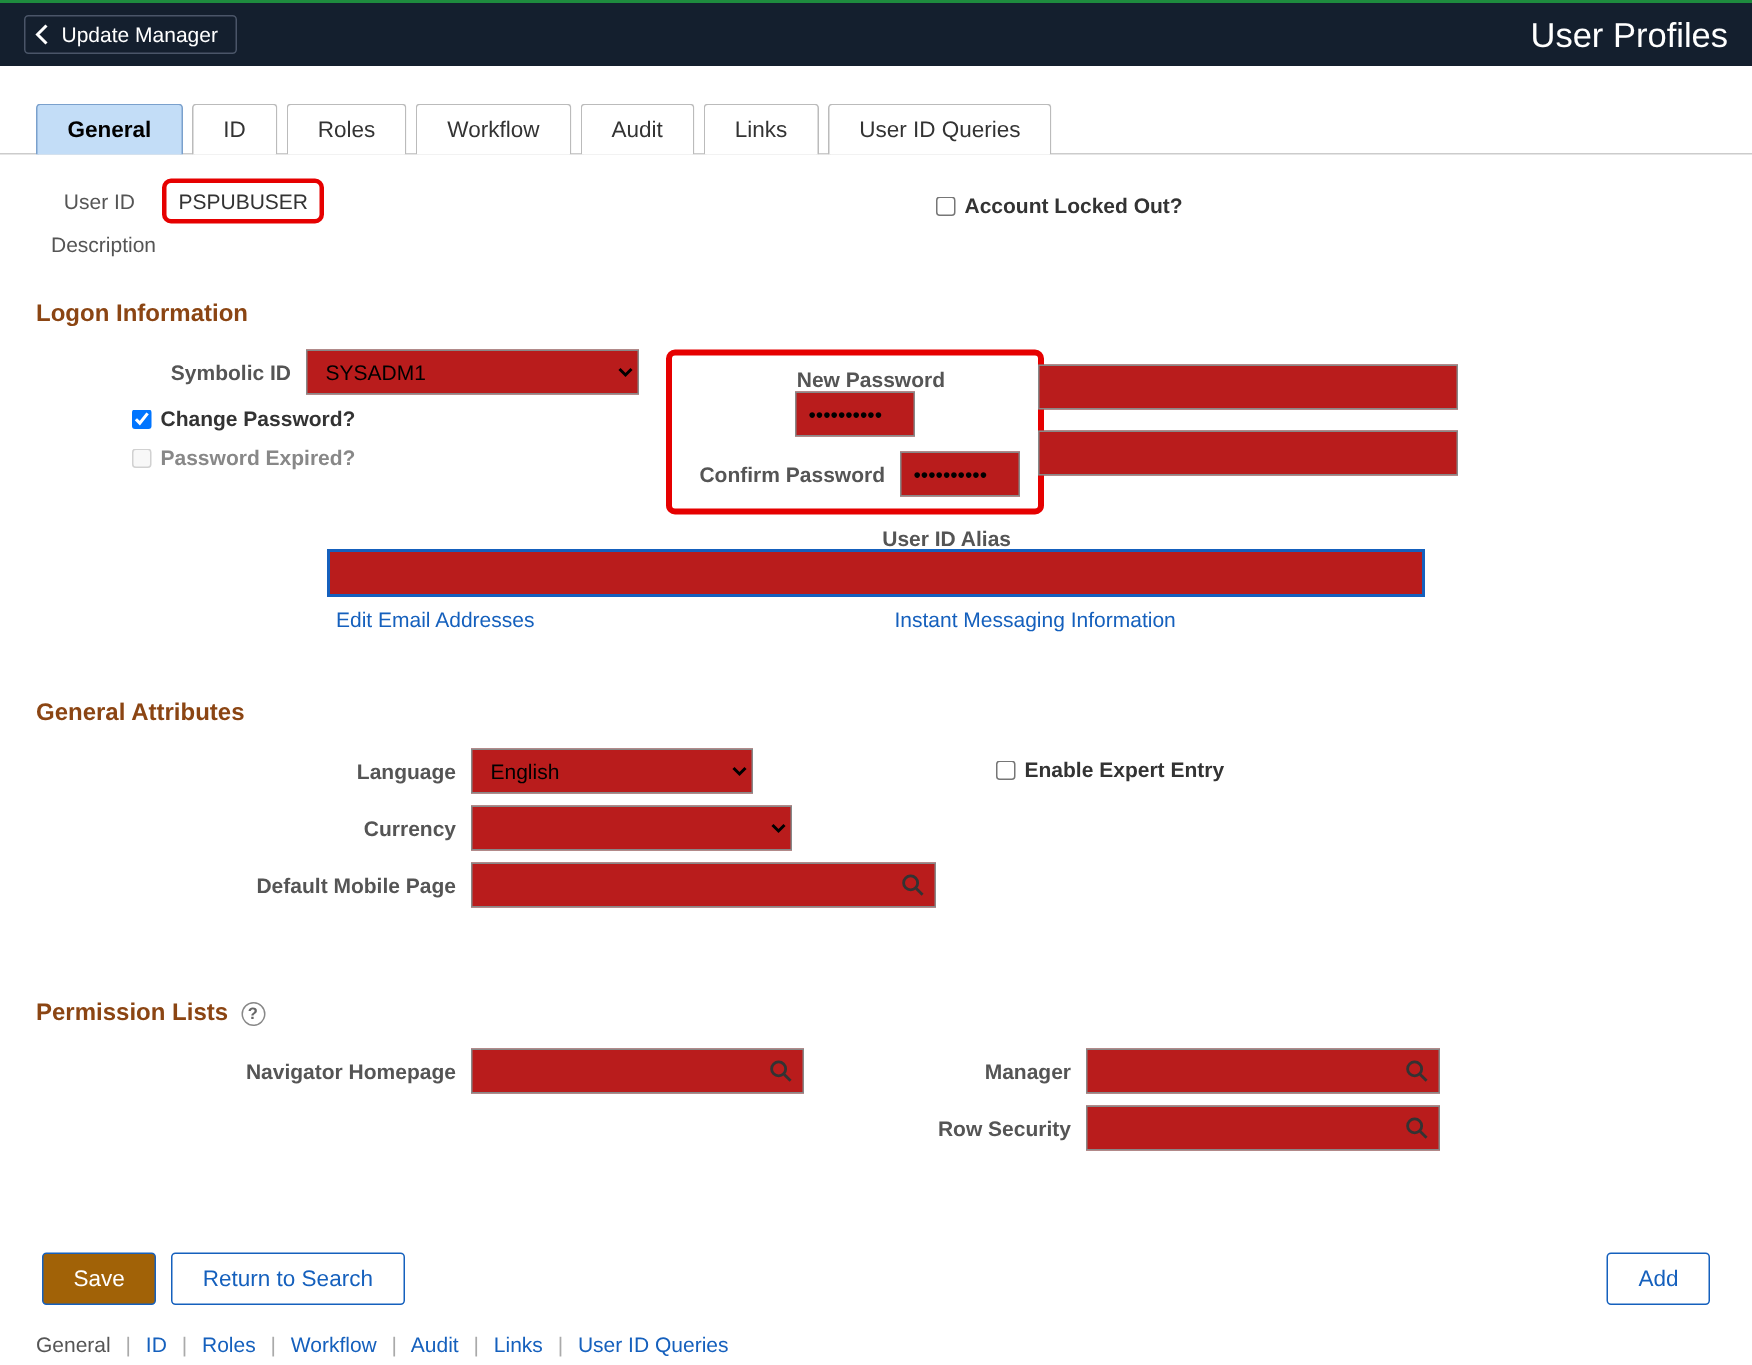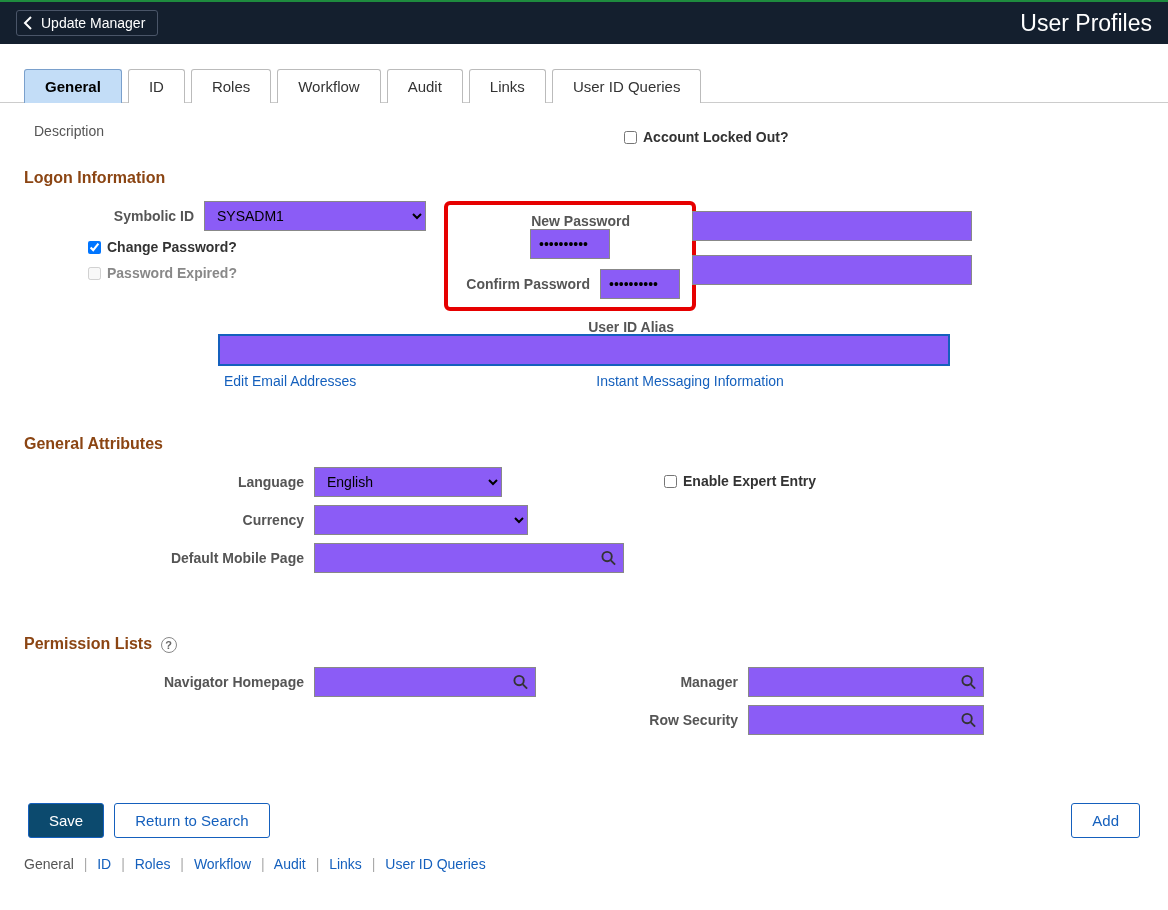--- a/index.html
+++ b/index.html
@@ -59,21 +59,21 @@
     
     .highlight-red { border: 3px solid #e60000; border-radius: 6px; padding: 4px 8px; display: inline-block; }
     
     .uid-row { display: flex; align-items: center; gap: 8px; margin-bottom: 6px; }
     
     select, input[type="text"], input[type="password"] {
       border: 1px solid #888;
       padding: 5px 8px;
       font-size: 14px;
       height: 30px;
-      background: #8b5cf6;
+      background: #b91c1c;
     }
     select { padding-right: 22px; }
     
     .checkbox-row { display: flex; align-items: center; gap: 6px; }
     
     .password-box { border: 4px solid #e60000; border-radius: 6px; padding: 8px 12px; display: inline-block; }
     
     .lookup-wrap { position: relative; display: inline-block; }
     .lookup-wrap input { padding-right: 30px; }
     .lookup-icon {
@@ -87,21 +87,21 @@
       color: #666; margin-left: 4px; vertical-align: middle;
     }
     
     .link { color: #1560bd; cursor: pointer; }
     
     .bottom-buttons { display: flex; justify-content: space-between; margin-top: 60px; padding: 0 4px; }
     .btn {
       padding: 8px 20px; border-radius: 3px; font-size: 15px; cursor: pointer;
       border: 1px solid #1560bd;
     }
-    .btn-primary { background: #0c4a6e; color: #fff; }
+    .btn-primary { background: #a16207; color: #fff; }
     .btn-secondary { background: #fff; color: #1560bd; }
     .btn-disabled { background: #d0d0d0; color: #888; border-color: #d0d0d0; cursor: default; }
     
     .footer-links { margin-top: 18px; color: #888; font-size: 14px; }
     .footer-links .sep { color: #aaa; margin: 0 6px; }
 
     .focus-ring { outline: 2px solid #1560bd; outline-offset: -1px; }
     
     svg { display: block; }
   </style>
@@ -128,20 +128,26 @@
     <div class="tab">Workflow</div>
     <div class="tab">Audit</div>
     <div class="tab">Links</div>
     <div class="tab">User ID Queries</div>
   </div>
 
   <div class="page-body">
 
     <div style="display:flex; align-items:flex-start;">
       <div style="flex:1;">
+        <div class="uid-row">
+          <span class="label" style="width:76px;">User ID</span>
+          <span class="highlight-red">
+            <span>PSPUBUSER</span>
+          </span>
+        </div>
         <div class="uid-row" style="margin-top:4px;">
           <span class="label" style="width:100px; text-align:center;">Description</span>
         </div>
       </div>
       <div style="flex:1; padding-top:10px; padding-left:80px;">
         <label class="checkbox-row">
           <input type="checkbox" style="">
           <span class="label-bold">Account Locked Out?</span>
         </label>
       </div>
@@ -239,21 +245,21 @@
           <span class="label-bold">Enable Expert Entry</span>
         </label>
       </div>
     </div>
 
     <div class="section-heading" style="margin-top:54px;">
       <span>Permission Lists</span>
       <span class="help-icon">?</span>
     </div>
 
-    <div style="display:flex;gap:24px;">
+    <div style="display:flex;">
       <div style="width:560px;">
         <div class="row">
           <span class="label label-bold" style="width:290px;">Navigator Homepage</span>
           <span class="lookup-wrap">
             <input type="text" style="width: 222px;" value="">
             <span class="lookup-icon">
               <svg width="15" height="15" viewBox="0 0 16 16">
                   <circle cx="6.5" cy="6.5" r="5" stroke="#333" stroke-width="2" fill="none"></circle>
                   <line x1="10.5" y1="10.5" x2="15" y2="15" stroke="#333" stroke-width="2"></line>
                 </svg>

